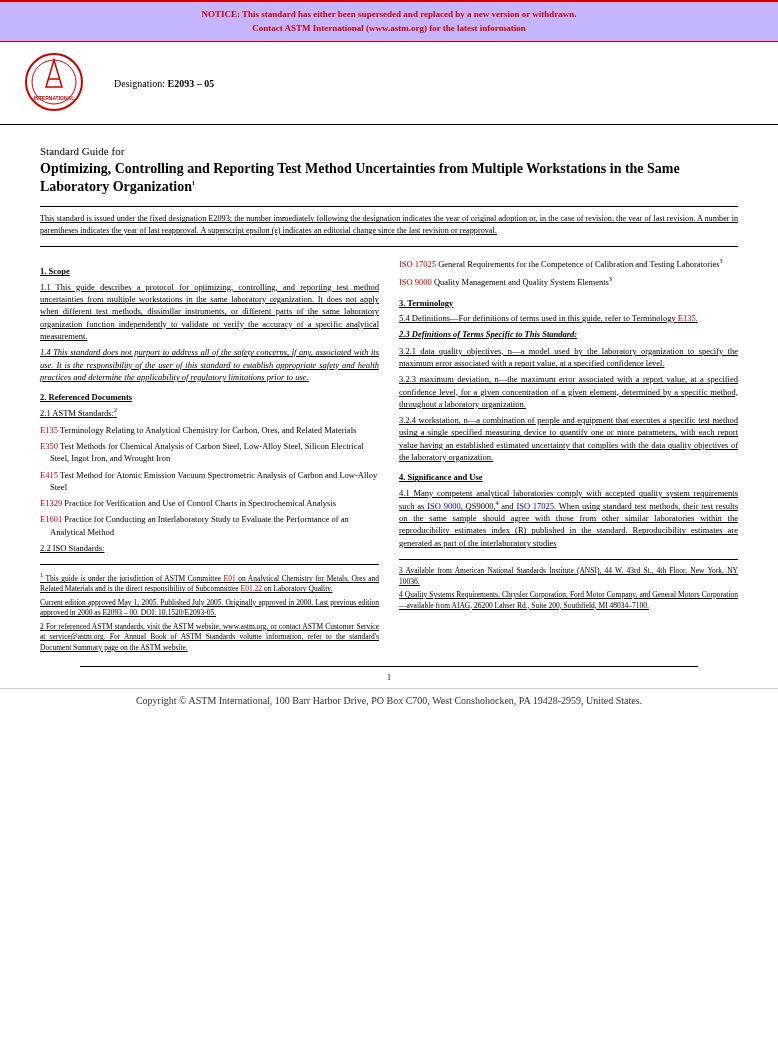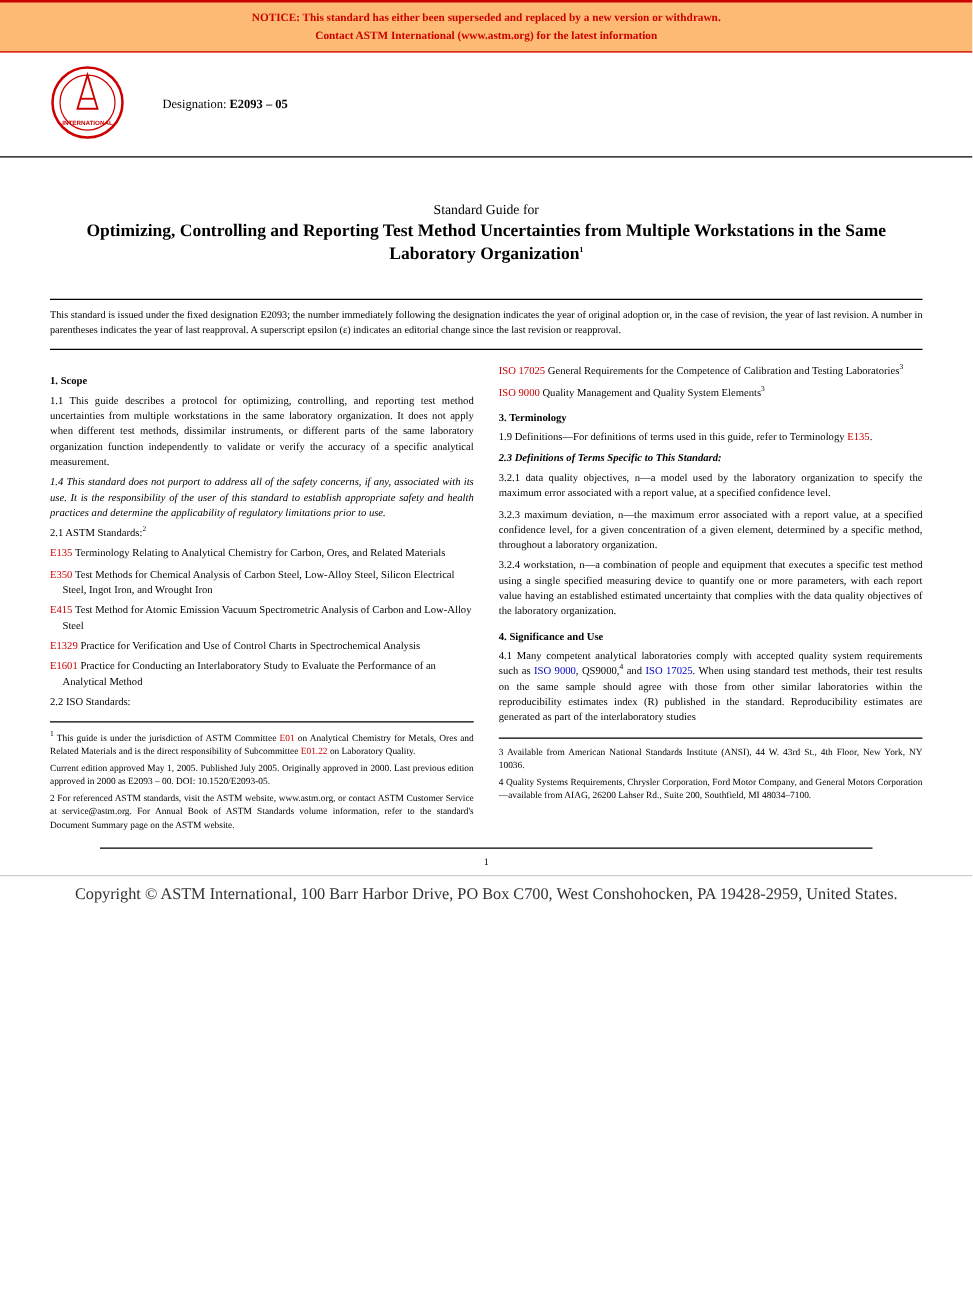--- a/index.html
+++ b/index.html
@@ -6,35 +6,35 @@
     body {
       font-family: 'Times New Roman', Times, serif;
       font-size: 9.5px;
       background: #fff;
       width: 778px;
       min-height: 1041px;
       color: #000;
     }
 
     .notice-bar {
-      background: #fdba74;
+      background: #c4b5fd;
       border-top: 2px solid #c00;
       border-bottom: 1px solid #c00;
       padding: 6px 20px;
       text-align: center;
       font-size: 9px;
       color: #c00;
       font-weight: bold;
       line-height: 1.5;
     }
 
     .header {
       display: flex;
       align-items: center;
-      padding: 10px 40px;
+      padding: 10px 24px;
       border-bottom: 1px solid #000;
     }
 
     .logo-area {
       width: 70px;
       flex-shrink: 0;
     }
 
     .astm-logo {
       width: 60px;
@@ -44,23 +44,22 @@
     .designation-area {
       padding-left: 20px;
       font-size: 10px;
     }
 
     .main-content {
       padding: 10px 40px 0 40px;
     }
 
     .doc-title-section {
-      margin: 26px 0;
+      margin: 10px 0;
       font-size: 9.5px;
-      text-align: center;
     }
 
     .doc-title-section .standard-guide {
       font-size: 11px;
       display: block;
       margin-bottom: 3px;
     }
 
     .doc-title-section .main-title {
       font-size: 14px;
@@ -91,20 +90,21 @@
 
     .section-heading {
       font-weight: bold;
       margin-top: 8px;
       margin-bottom: 3px;
     }
 
     p {
       margin-bottom: 4px;
       text-align: justify;
+      text-decoration: underline;
     }
 
     .red-link {
       color: #c00;
       text-decoration: none;
     }
 
     .blue-link {
       color: #00c;
       text-decoration: none;
@@ -141,21 +141,21 @@
       margin: 10px 40px 0 40px;
       padding: 6px 0;
       font-size: 8px;
       text-align: center;
     }
 
     .copyright-footer {
       border-top: 1px solid #ccc;
       margin: 0 0;
       padding: 6px 40px;
-      font-size: 13px;
+      font-size: 10px;
       text-align: center;
       color: #333;
     }
 
     sup { font-size: 6px; vertical-align: super; }
 
     .iso-ref {
       margin-bottom: 5px;
     }
 
@@ -204,20 +204,21 @@
   </div>
 
   <div class="two-column">
 
     <div class="col-left">
 
       <p class="section-heading">1.  Scope</p>
       <p>1.1  This guide describes a protocol for optimizing, controlling, and reporting test method uncertainties from multiple workstations in the same laboratory organization. It does not apply when different test methods, dissimilar instruments, or different parts of the same laboratory organization function independently to validate or verify the accuracy of a specific analytical measurement.</p>
       <p class="italic">1.4  This standard does not purport to address all of the safety concerns, if any, associated with its use. It is the responsibility of the user of this standard to establish appropriate safety and health practices and determine the applicability of regulatory limitations prior to use.</p>
 
+      <p class="section-heading">2.  Referenced Documents</p>
       <p>
         <span>2.1  </span><span>ASTM Standards:</span><sup>2</sup>
       </p>
 
       <ul class="ref-list">
         <li>
           <a class="red-link">E135</a>
           <span> Terminology Relating to Analytical Chemistry for Carbon, Ores, and Related Materials</span>
         </li>
         <li>
@@ -258,21 +259,21 @@
         <a class="red-link iso-num">ISO 17025</a>
         <span> General Requirements for the Competence of Calibration and Testing Laboratories<sup>3</sup></span>
       </div>
       <div class="iso-ref">
         <a class="red-link iso-num">ISO 9000</a>
         <span> Quality Management and Quality System Elements<sup>3</sup></span>
       </div>
 
       <p class="section-heading">3.  Terminology</p>
       <p>
-        <span>1.9  Definitions—For definitions of terms used in this guide, refer to Terminology </span><a class="red-link">E135</a><span>.</span>
+        <span>5.4  Definitions—For definitions of terms used in this guide, refer to Terminology </span><a class="red-link">E135</a><span>.</span>
       </p>
       <p>
         <span class="italic"><strong>2.3  Definitions of Terms Specific to This Standard:</strong></span>
       </p>
       <p>
         <span>3.2.1  data quality objectives,</span><span> n—a model used by the laboratory organization to specify the maximum error associated with a report value, at a specified confidence level.</span>
       </p>
       <p>
         <span>3.2.3  maximum deviation,</span><span> n—the maximum error associated with a report value, at a specified confidence level, for a given concentration of a given element, determined by a specific method, throughout a laboratory organization.</span>
       </p>

